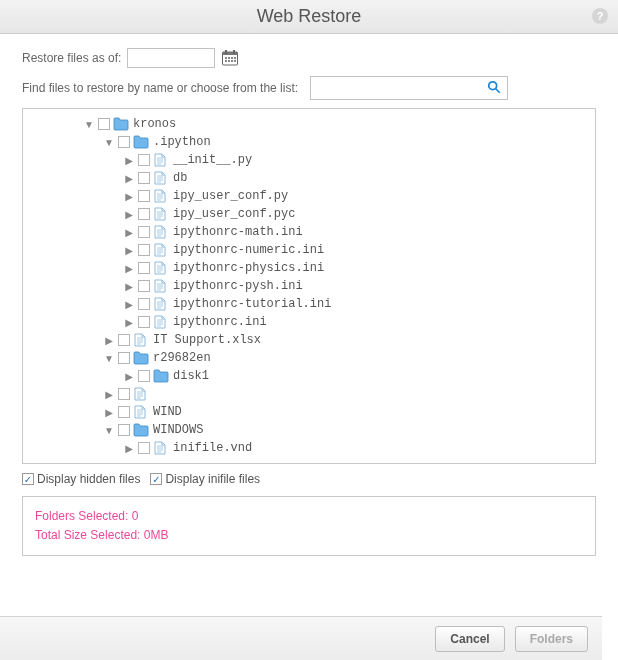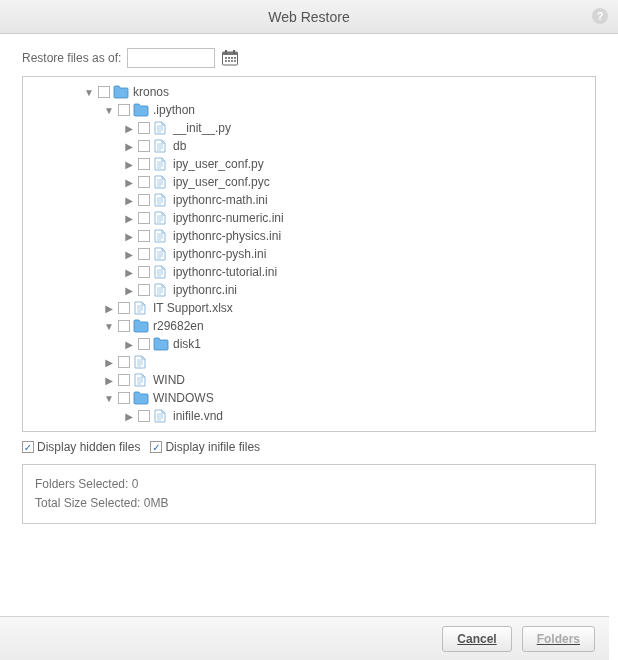--- a/index.html
+++ b/index.html
@@ -18,21 +18,21 @@
     height: 34px;
     background: linear-gradient(to bottom, #f3f3f3, #e6e6e6);
     border-bottom: 1px solid #ccc;
     display: flex;
     align-items: center;
     justify-content: center;
     position: relative;
   }
   .titlebar .title {
     color: #555;
-    font-size: 14px;
+    font-size: 18px;
   }
   .help-icon {
     position: absolute;
     right: 10px;
     top: 8px;
     width: 16px;
     height: 16px;
     border-radius: 50%;
     background: #d5d5d5;
     color: #fff;
@@ -129,21 +129,21 @@
     margin: 0 3px;
     cursor: pointer;
   }
   .ico {
     width: 16px;
     height: 14px;
     margin-right: 4px;
     position: relative;
   }
   .ico.folder svg, .ico.file svg { display: block; }
-  .lbl { color: #555; }
+  .lbl { color: #555; font-family: Liberation Mono, monospace; }
 
   .options {
     margin-top: 8px;
     display: flex;
     align-items: center;
     gap: 10px;
     color: #555;
   }
   .options .chk {
     width: 12px; height: 12px;
@@ -156,38 +156,37 @@
     background: #fff;
     margin-right: 3px;
     cursor: pointer;
   }
   .options label { display: inline-flex; align-items: center; }
 
   .summary {
     margin-top: 10px;
     border: 1px solid #c9c9c9;
     padding: 10px 12px;
-    color: #737373;
+    color: #ec4899;
     line-height: 1.6;
   }
 
   .footer {
     position: absolute;
     bottom: 0;
     left: 0;
-    right: 9px;
+    right: 16px;
     height: 44px;
     background: linear-gradient(to bottom, #f7f7f7, #ececec);
     border-top: 1px solid #d2d2d2;
     display: flex;
     align-items: center;
     justify-content: flex-end;
     padding: 12px 14px;
     gap: 10px;
-    text-decoration: underline;
   }
   .btn {
     height: 26px;
     padding: 0 14px;
     border: 1px solid #bdbdbd;
     border-radius: 3px;
     background: linear-gradient(to bottom, #fefefe, #e9e9e9);
     color: #555;
     font-weight: bold;
     font-size: 12px;
@@ -229,20 +228,32 @@
             <rect x="13" y="8" width="2" height="2"></rect>
           <rect x="4" y="11" width="2" height="2"></rect>
             <rect x="7" y="11" width="2" height="2"></rect>
             <rect x="10" y="11" width="2" height="2"></rect>
             <rect x="13" y="11" width="2" height="2"></rect>
         </g>
       </svg>
     </span>
   </div>
 
+  <div class="row">
+    <label>Find files to restore by name or choose from the list:</label>
+    <div class="search-wrap" style="margin-left:6px;">
+      <input type="text" value="" style="">
+      <span class="mag">
+        <svg width="14" height="14" viewBox="0 0 16 16">
+          <circle cx="6.5" cy="6.5" r="4.5" fill="none" stroke="#1e86d6" stroke-width="2"></circle>
+          <line x1="10" y1="10" x2="14" y2="14" stroke="#1e86d6" stroke-width="2" stroke-linecap="round"></line>
+        </svg>
+      </span>
+    </div>
+  </div>
 
   <div class="tree-container">
     <div class="tree-scroll">
       <div class="tree" id="tree-root">
           <div class="node">
             <div class="node-row" style="padding-left: 56px;">
               <span class="tw">▼</span>
               <span class="cb"></span>
               <span class="ico folder">
                 <svg width="16" height="14" viewBox="0 0 16 14">

